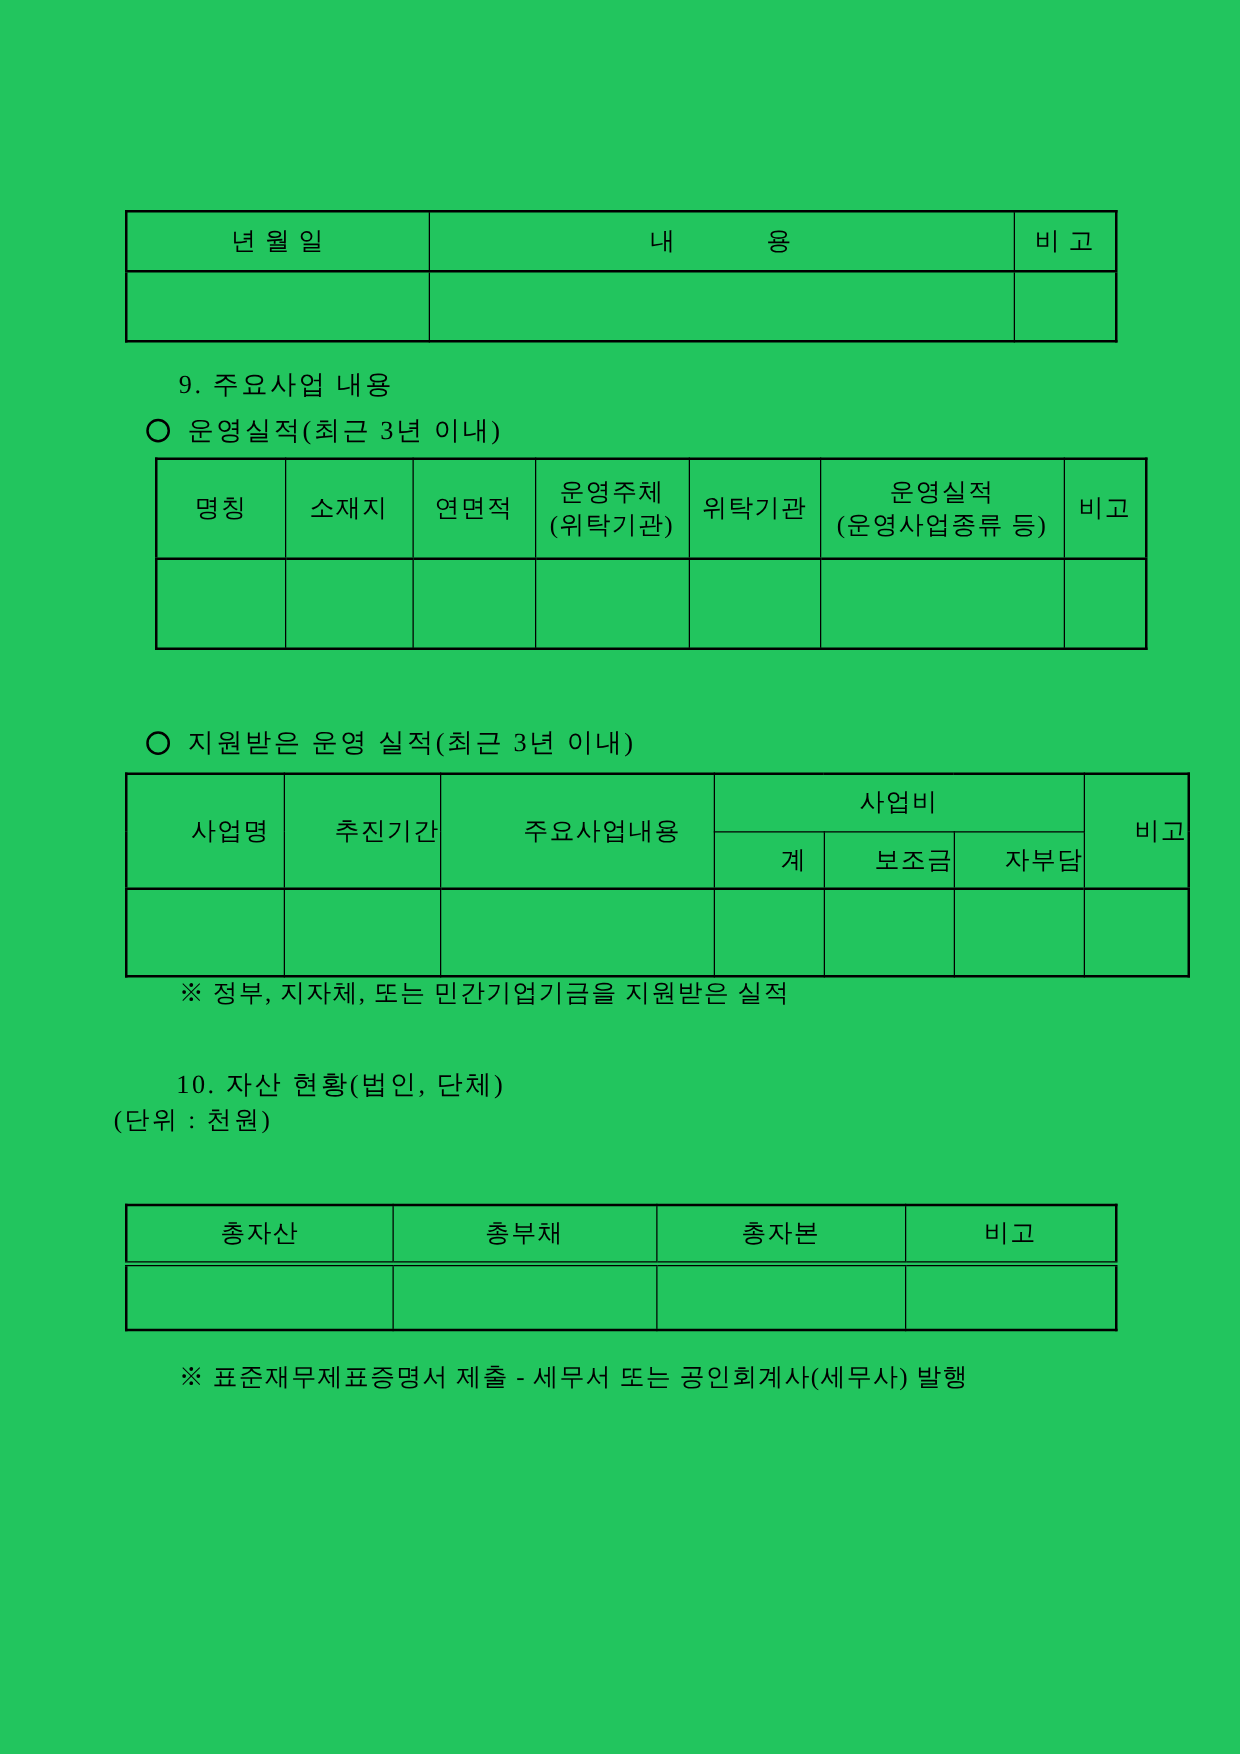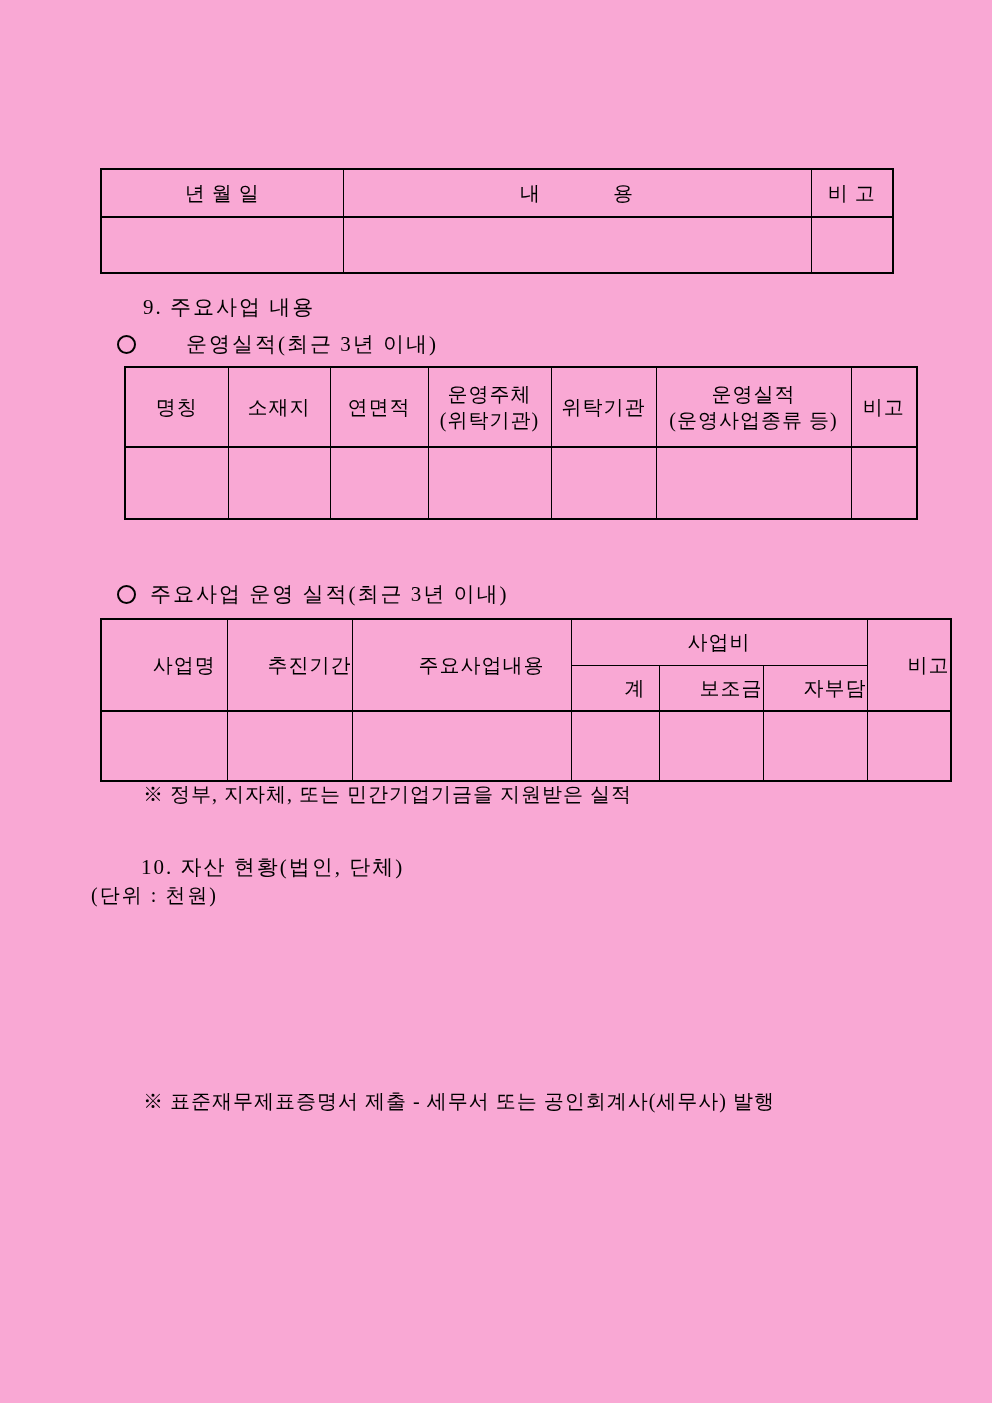--- a/index.html
+++ b/index.html
@@ -1,20 +1,20 @@
 <!DOCTYPE html>
 <html><head>
 <meta charset="utf-8">
 <style>
   html, body { margin: 0; padding: 0; background: #ffffff; }
   .page {
     position: relative;
     width: 992px;
     height: 1403px;
-    background: #f9a8d4;
+    background: #22c55e;
     color: #000000;
     font-family: "Liberation Serif", "DejaVu Serif", serif;
     overflow: hidden;
   }
   .abs { position: absolute; }
 
   table.form {
     border-collapse: collapse;
     table-layout: fixed;
     border: 2px solid #000;
@@ -71,21 +71,21 @@
     <tr style="height:56px">
       <td></td>
       <td></td>
       <td></td>
     </tr>
   </tbody>
     </table>
 
   <div class="heading abs" style="left:95px; top:293px;">9. 주요사업 내용</div>
 
-  <div class="bullet-line abs" style="left:117px; top:330px;gap:36px;">
+  <div class="bullet-line abs" style="left:117px; top:330px;">
     <span class="circle-bullet"></span>
     <span>운영실적(최근 3년 이내)</span>
   </div>
 
   <table class="form t2 abs" style="left:100px; top:366px;margin-left:24px;">
     <colgroup>
       <col style="width:103px">
         <col style="width:102px">
         <col style="width:98px">
         <col style="width:123px">
@@ -112,21 +112,21 @@
       <td></td>
       <td></td>
       <td></td>
       <td></td>
     </tr>
   </tbody>
     </table>
 
   <div class="bullet-line abs" style="left:117px; top:580px;">
     <span class="circle-bullet"></span>
-    <span>주요사업 운영 실적(최근 3년 이내)</span>
+    <span>지원받은 운영 실적(최근 3년 이내)</span>
   </div>
 
   <table class="form t3 abs" style="left:100px; top:618px;">
     <colgroup>
       <col style="width:126px">
         <col style="width:109px">
         <col style="width:219px">
         <col style="width:88px">
       <col style="width:87px">
         <col style="width:88px">
@@ -156,16 +156,38 @@
     </tr>
   </tbody>
     </table>
 
   <div class="note abs" style="left:143px; top:781px;">※ 정부, 지자체, 또는 민간기업기금을 지원받은 실적</div>
 
   <div class="heading abs" style="left:93px; top:853px;">10. 자산 현황(법인, 단체)</div>
 
   <div class="unit abs" style="left:91px; top:882px;">(단위 : 천원)</div>
 
+  <table class="form t4 abs" style="left:100px; top:963px;">
+    <colgroup>
+        <col style="width:213px">
+        <col style="width:211px">
+        <col style="width:199px">
+        <col style="width:169px">
+      </colgroup>
+    <tbody>
+        <tr class="hdr" style="height:47px">
+      <th>총자산</th>
+      <th>총부채</th>
+      <th>총자본</th>
+      <th>비고</th>
+    </tr>
+    <tr style="height:53px">
+      <td></td>
+      <td></td>
+      <td></td>
+      <td></td>
+    </tr>
+  </tbody>
+    </table>
 
   <div class="note abs" style="left:143px; top:1088px;">※ 표준재무제표증명서 제출 - 세무서 또는 공인회계사(세무사) 발행</div>
 
 </div>
 
 </body></html>

